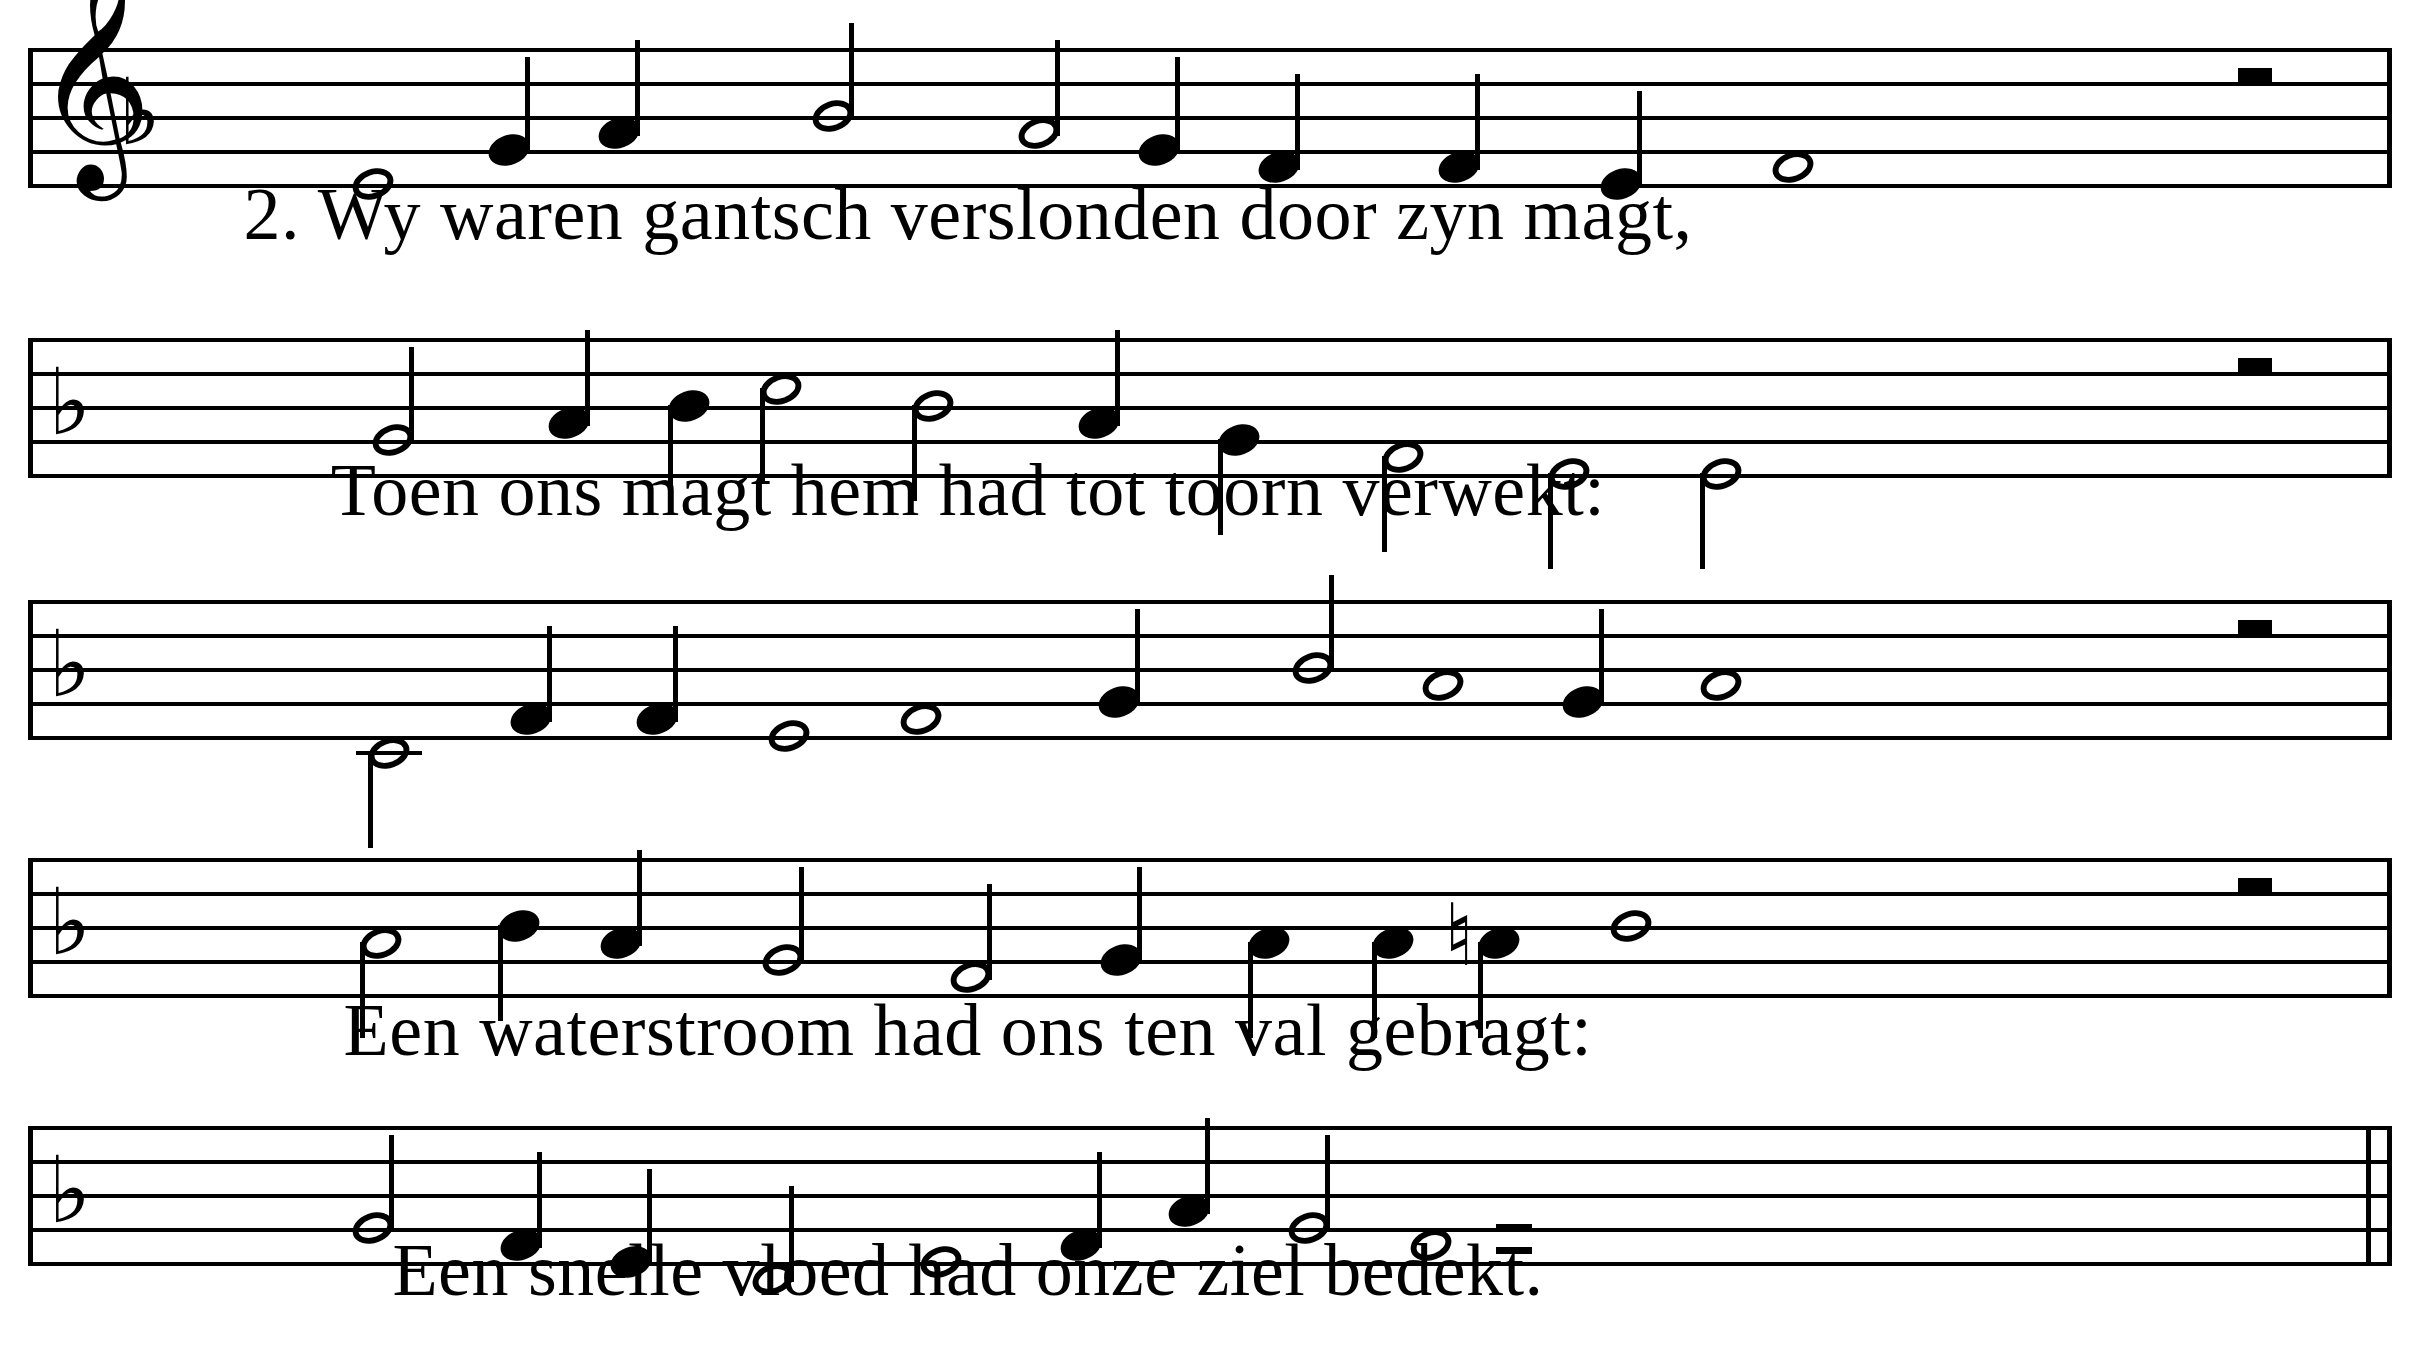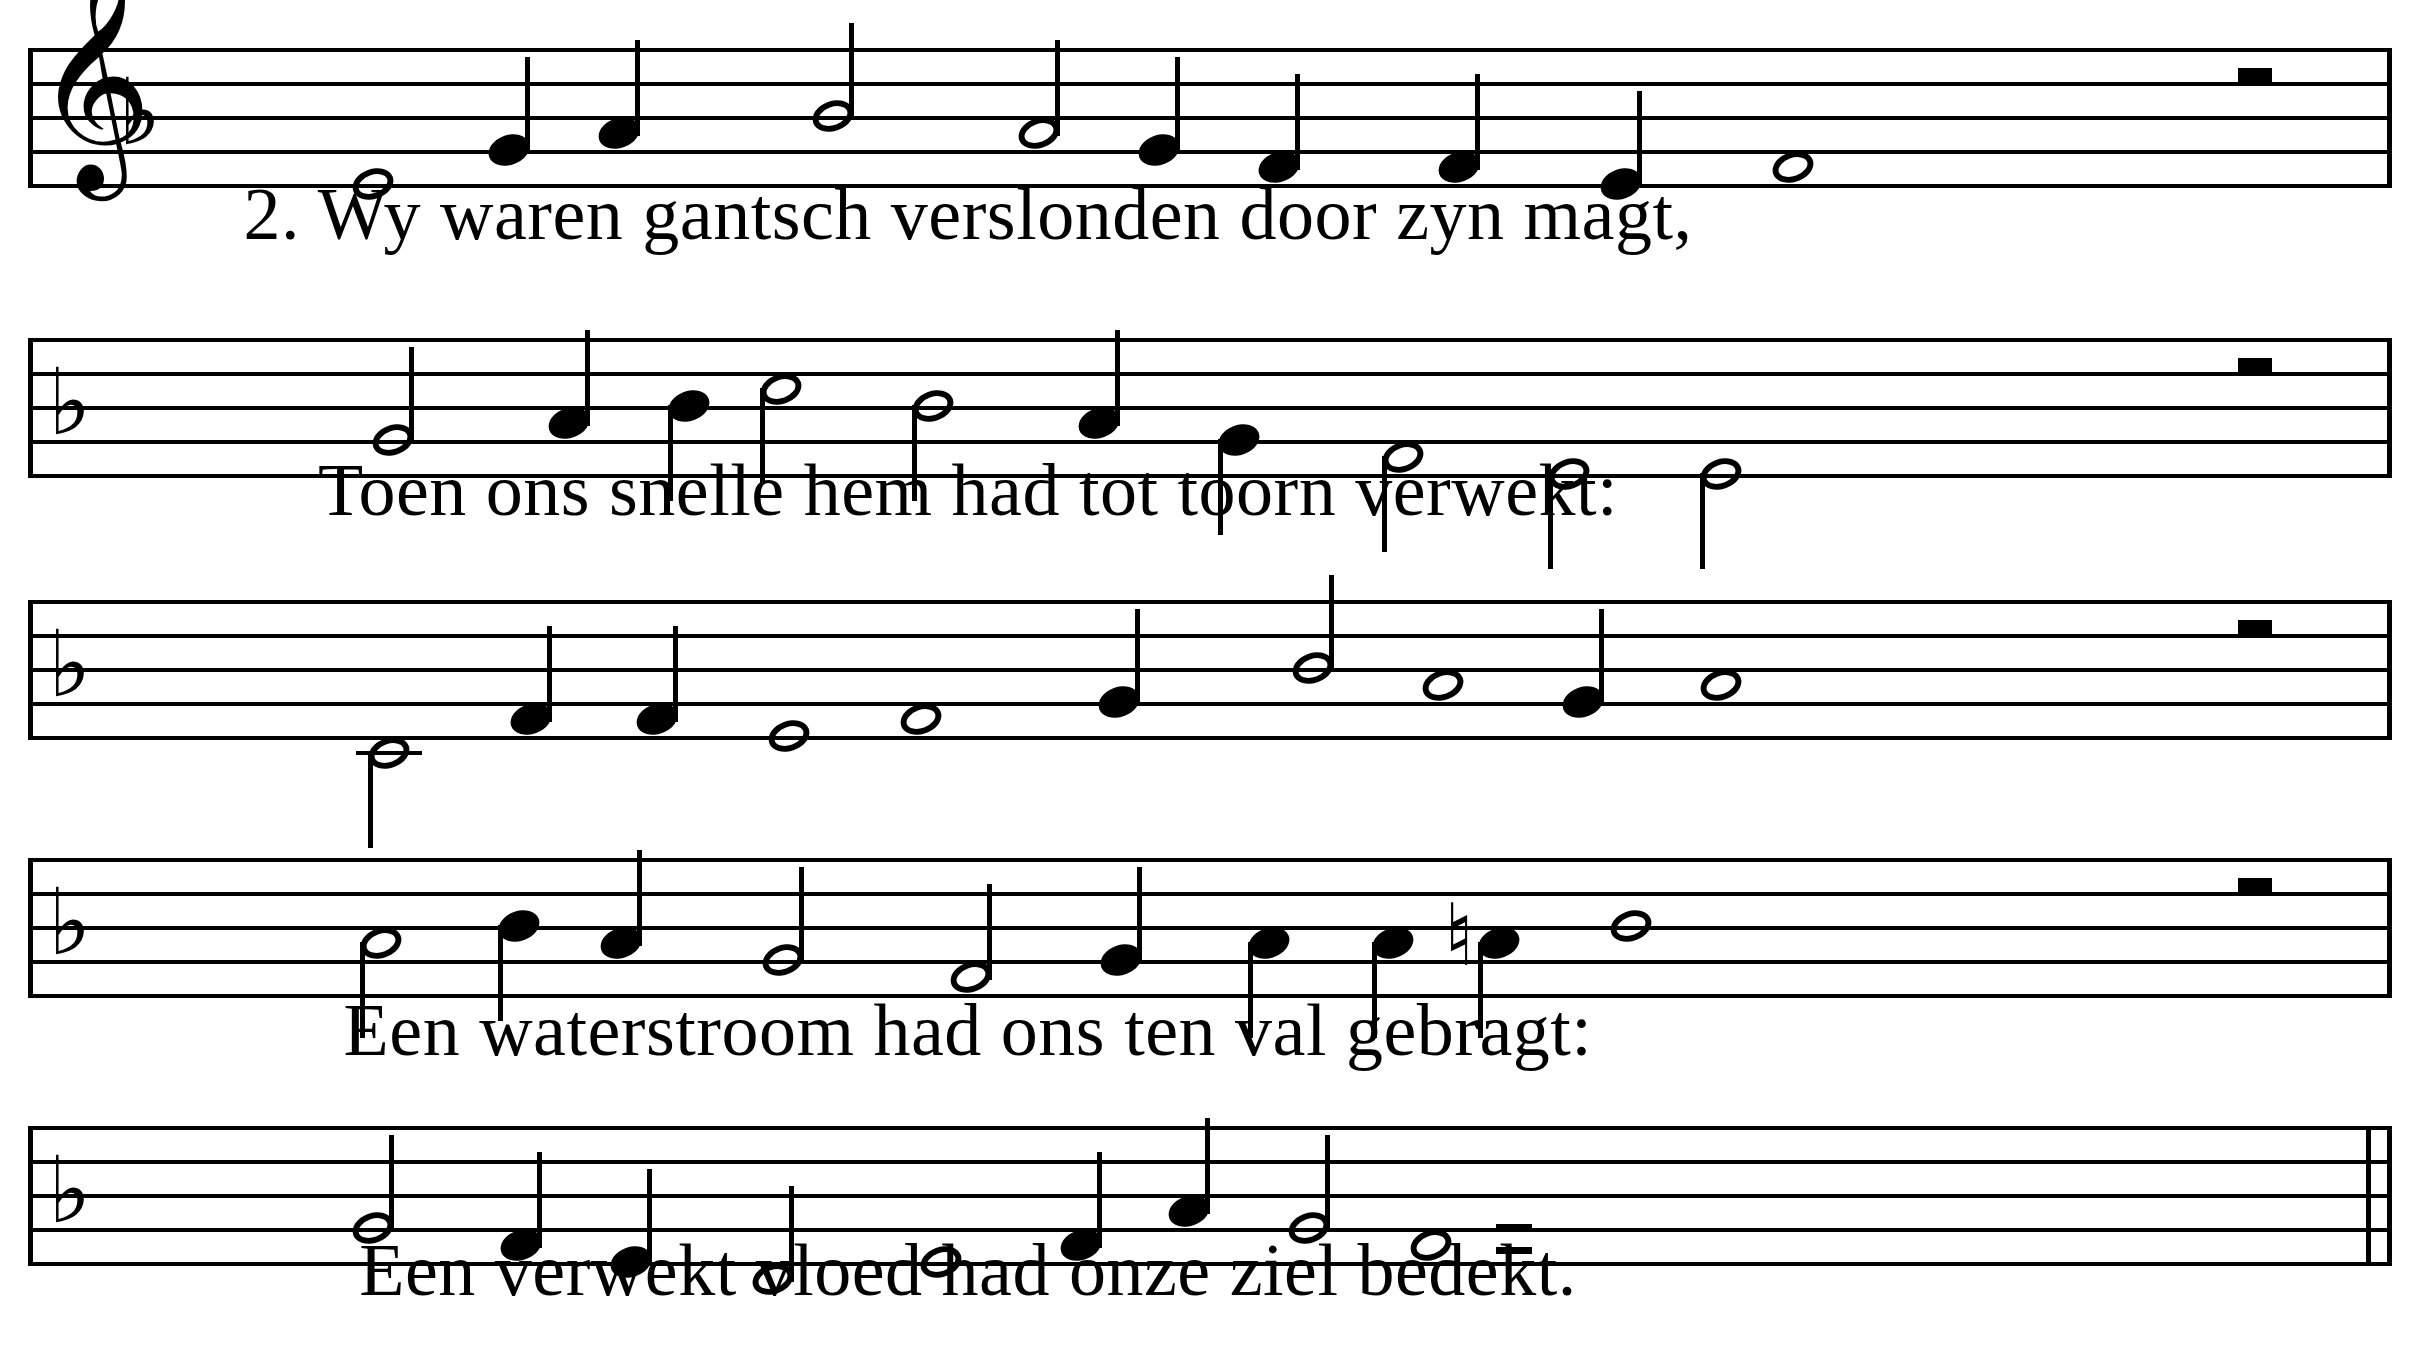--- a/index.html
+++ b/index.html
@@ -408,16 +408,16 @@
         </div>
         <div class="note" style="left: 1410px; top: 142px;">
           <div class="head open"></div>
         </div>
         <div class="rest-breve" style="left: 1496px; top: 136px;"></div>
         <div class="barline" style="left: 2387px; top: 38px; height: 140px;"></div>
         <div class="barline" style="left: 2366px; top: 38px; height: 140px;"></div>
       </div>
     </div>
     <div class="lyric" style="top: 172px;">2. Wy waren gantsch verslonden door zyn magt,</div>
-    <div class="lyric" style="top: 448px;">Toen ons snelle hem had tot toorn verwekt:</div>
+    <div class="lyric" style="top: 448px;">Toen ons magt hem had tot toorn verwekt:</div>
     <div class="lyric" style="top: 988px;">Een waterstroom had ons ten val gebragt:</div>
-    <div class="lyric" style="top: 1228px;">Een verwekt vloed had onze ziel bedekt.</div>
+    <div class="lyric" style="top: 1228px;">Een snelle vloed had onze ziel bedekt.</div>
   </div>
 
 </body></html>

